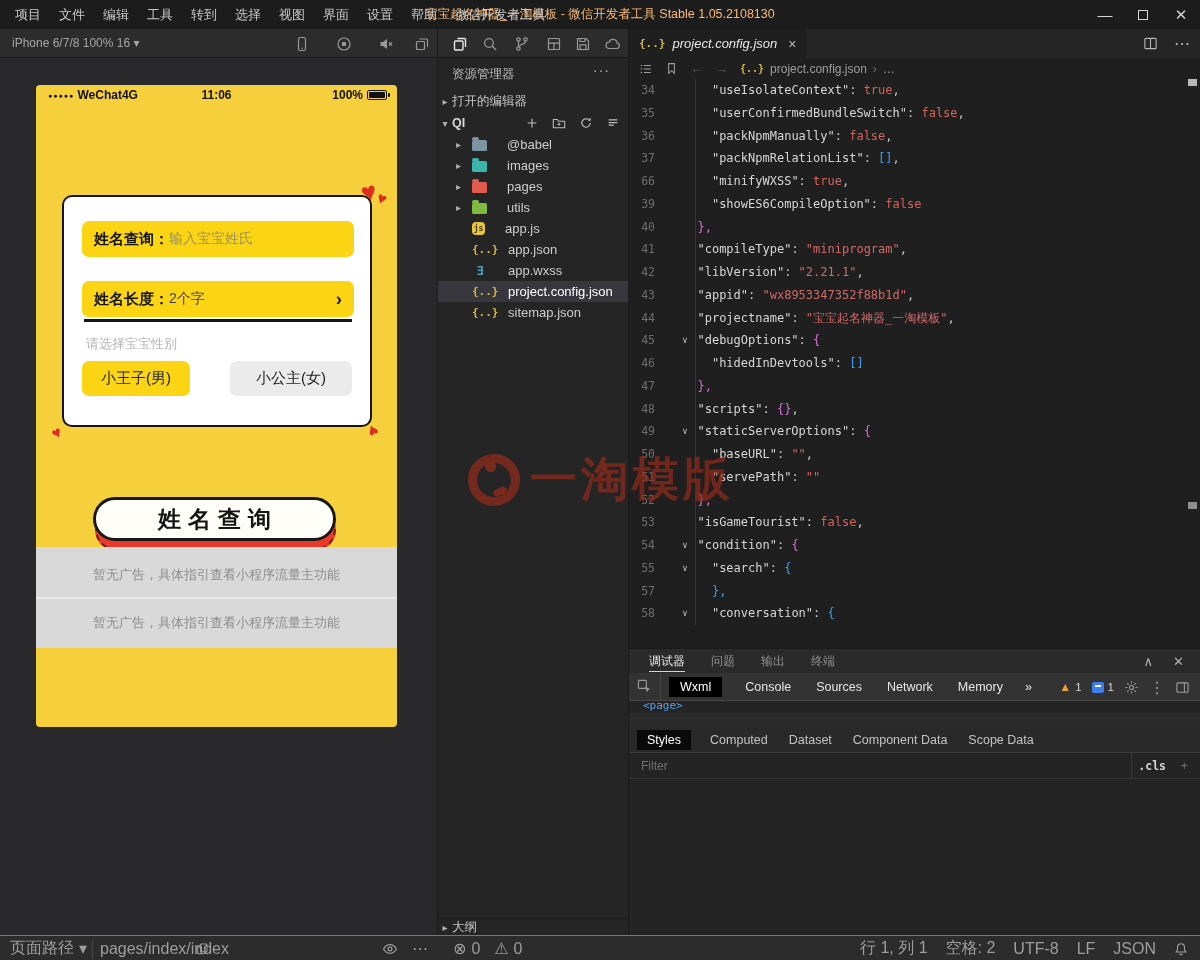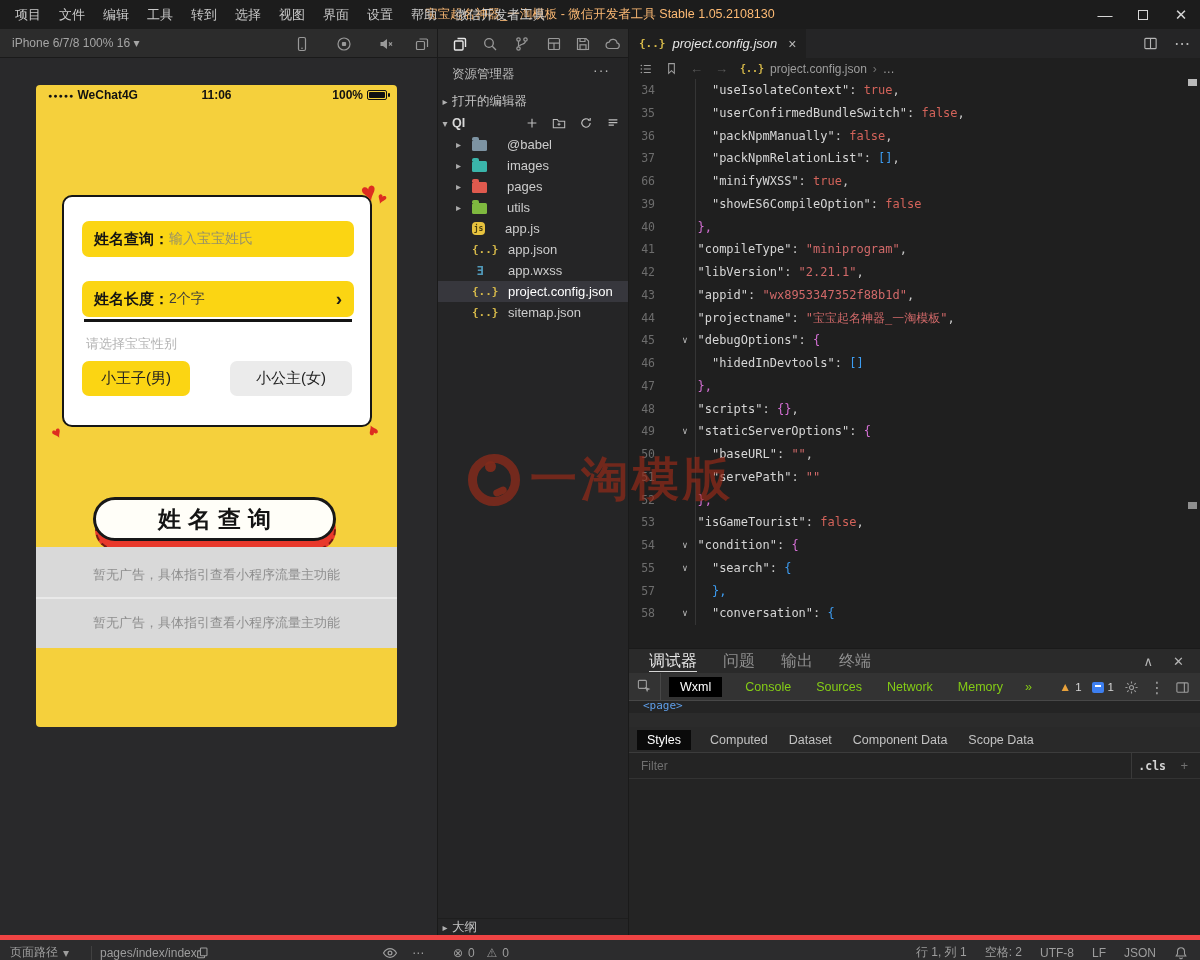--- a/index.html
+++ b/index.html
@@ -107,49 +107,49 @@
   .tk-s{color:#d16969;}
   .tk-b{color:#d3635a;}
   .tk-2{color:#d670d6;}
   .tk-3{color:#3d9df2;}
   .tk-4{color:#e6c33c;}
   .ovr-mark{position:absolute;width:9px;height:7px;background:#b9b9b9;}
 
   
   .dbg{position:absolute;left:628px;top:648px;width:572px;height:287px;background:#242424;border-left:1px solid #1a1a1a;border-top:1px solid #1a1a1a;}
   .dbg-header{position:absolute;left:0;top:0;right:0;height:24px;background:#2a2a2a;display:flex;align-items:center;padding-left:20px;gap:26px;}
-  .dbg-tab{position:relative;font-size:16px;color:#8f8f8f;height:24px;line-height:24px;}
+  .dbg-tab{position:relative;font-size:12px;color:#8f8f8f;height:24px;line-height:24px;}
   .dbg-tab.active{color:#e6e6e6;}
   .dbg-tab.active::after{content:"";position:absolute;left:0;right:0;bottom:1px;height:1px;background:#d5d5d5;}
   .dbg-header-actions{position:absolute;right:16px;top:0;height:24px;display:flex;align-items:center;gap:20px;color:#b5b5b5;font-size:13px;}
   .cdt{position:absolute;left:0;top:24px;right:0;height:28px;background:#333;border-bottom:1px solid #474747;display:flex;align-items:center;}
   .cdt-inspect{width:32px;height:28px;display:flex;align-items:center;justify-content:center;color:#9b9b9b;border-right:1px solid #474747;}
   .cdt-tabs{display:flex;align-items:center;gap:21px;margin-left:8px;}
-  .cdt-tab{font-size:12.5px;color:#84cc16;padding:3px 2px;}
+  .cdt-tab{font-size:12.5px;color:#e5e5e5;padding:3px 2px;}
   .cdt-tab.active{background:#000;color:#fff;padding:3px 11px;}
   .cdt-right{position:absolute;right:10px;top:0;height:28px;display:flex;align-items:center;gap:10px;}
   .warn-tri{color:#e9a23b;font-size:12px;}
   .cnt{color:#d5d5d5;font-size:11.5px;margin-left:-6px;}
   .msg-badge{width:12px;height:11px;background:#3d7ff0;border-radius:2px;position:relative;}
   .msg-badge::after{content:"";position:absolute;left:3px;top:3px;width:6px;height:2px;background:#fff;}
   .cdt-ic{color:#9b9b9b;}
   .elem-strip{position:absolute;left:0;top:52px;right:0;height:12px;overflow:hidden;background:#242424;}
   .elem-node{margin-left:14px;margin-top:-2px;font-family:"DejaVu Sans Mono",monospace;font-size:11px;color:#5f9ee8;}
   .dbg-splitter{position:absolute;left:0;top:64px;right:0;height:14px;background:#2b2b2b;}
   .insp-tabs{position:absolute;left:0;top:78px;right:0;height:26px;background:#292929;border-bottom:1px solid #3c3c3c;display:flex;align-items:center;gap:17px;padding-left:8px;}
   .insp-tab{font-size:12.5px;color:#c2c2c2;padding:3px 2px;}
   .insp-tab.active{background:#0a0a0a;color:#fff;padding:3px 10px;}
   .filter-row{position:absolute;left:0;top:104px;right:0;height:26px;background:#242424;border-bottom:1px solid #333;}
   .filter-ph{position:absolute;left:12px;top:6px;font-size:12px;color:#707070;}
   .cls-sep{position:absolute;right:68px;top:0;width:1px;height:26px;background:#3a3a3a;}
   .cls-lbl{position:absolute;right:34px;top:6px;font-size:11.5px;font-weight:bold;color:#d4d4d4;font-family:"DejaVu Sans Mono",monospace;}
   .plus-lbl{position:absolute;right:12px;top:5px;font-size:13px;color:#707070;}
 
   
-  .statusbar{position:absolute;left:0;top:935px;width:1200px;height:25px;background:#2c2c2d;border-top:5px solid #ef4444;font-size:12px;color:#9d9d9d;}
+  .statusbar{position:absolute;left:0;top:935px;width:1200px;height:25px;background:#2c2c2d;border-top:1px solid #ef4444;font-size:16px;color:#9d9d9d;}
   .sb{position:absolute;top:0;height:25px;display:flex;align-items:center;gap:5px;}
   .sb-right{position:absolute;right:12px;top:0;height:25px;display:flex;align-items:center;gap:18px;}
   .sb-sep{color:#464646;}
 
   
   .watermark{position:absolute;left:468px;top:448px;display:flex;align-items:center;gap:10px;z-index:50;pointer-events:none;opacity:.85;}
   .wm-logo{position:relative;width:52px;height:52px;border:9px solid rgba(146,44,26,.85);border-radius:50%;}
   .wm-logo::before{content:"";position:absolute;left:8px;top:-2px;width:11px;height:11px;border-radius:50%;background:rgba(146,44,26,.9);}
   .wm-logo::after{content:"";position:absolute;right:4px;bottom:2px;width:14px;height:7px;border-radius:4px;background:rgba(146,44,26,.9);transform:rotate(-25deg);}
   .wm-text{font-size:47px;font-weight:bold;color:rgba(150,42,24,.8);letter-spacing:4px;white-space:nowrap;}

